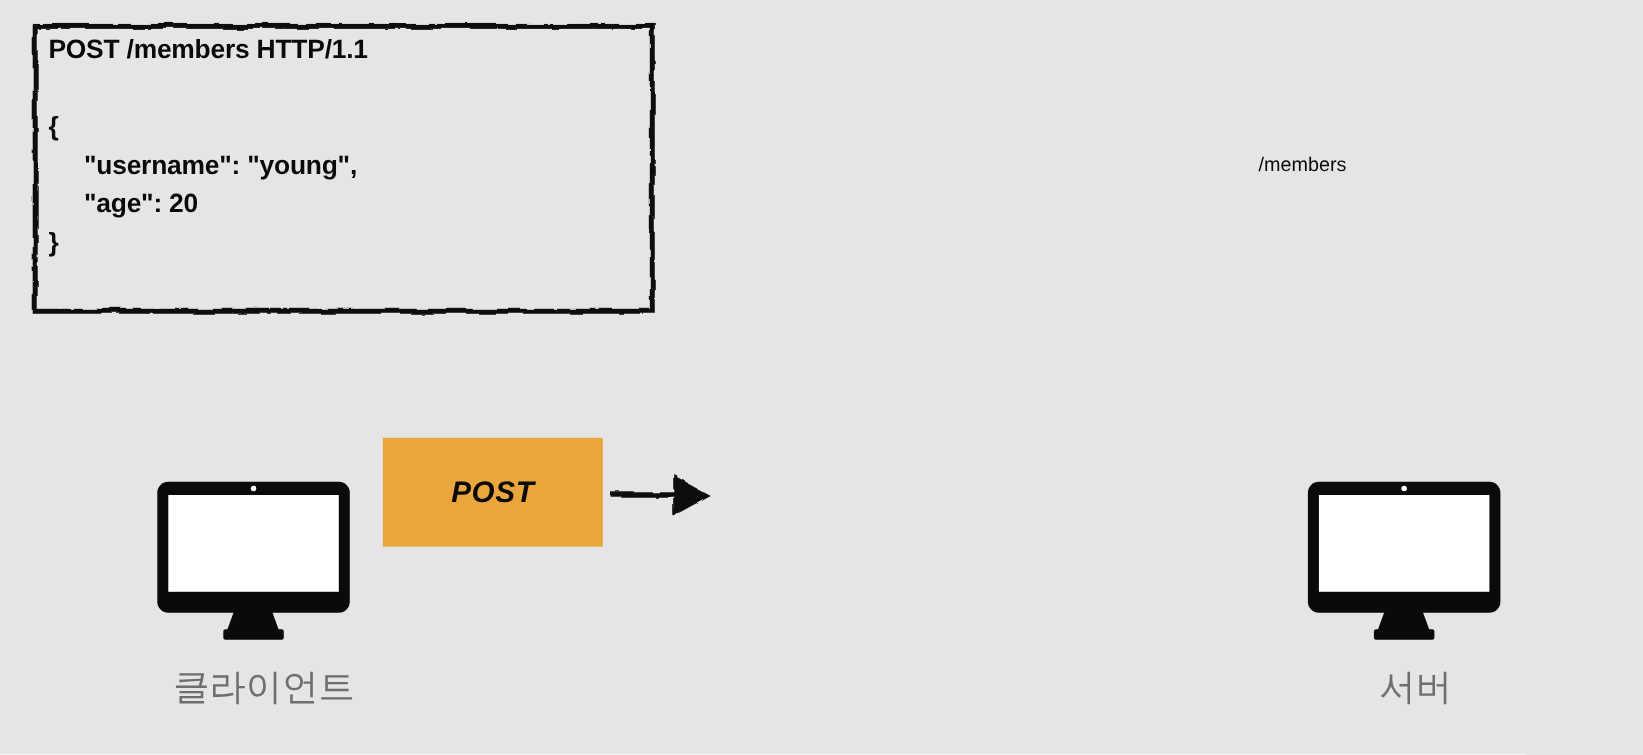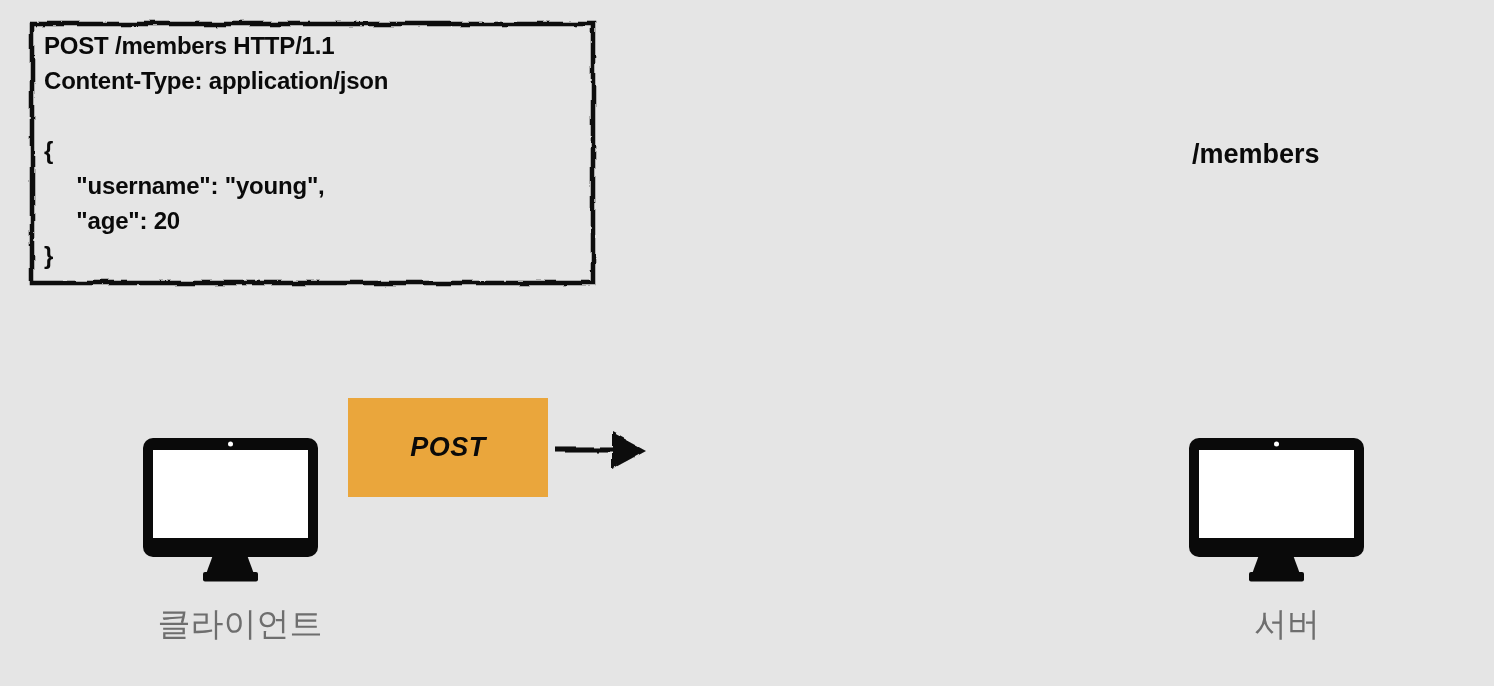--- a/index.html
+++ b/index.html
@@ -33,25 +33,25 @@
     font-weight: 700;
     line-height: 35px;
     letter-spacing: -0.2px;
   }
   .code-line {
     white-space: pre;
     min-height: 35px;
   }
   .endpoint-label {
     position: absolute;
-    left: 1192px;
+    left: 1144px;
     top: 139px;
     color: #0a0a0a;
-    font-size: 27px;
-    font-weight: 700;
+    font-size: 18px;
+    font-weight: 400;
   }
   .method-badge {
     position: absolute;
     left: 348px;
     top: 398px;
     width: 200px;
     height: 99px;
     display: flex;
     align-items: center;
     justify-content: center;
@@ -110,21 +110,20 @@
       <rect x="1189" y="438" width="175" height="119" rx="10" fill="#0a0a0a"></rect>
       <rect x="1199" y="450" width="155" height="88" fill="#ffffff"></rect>
       <circle cx="1276.5" cy="444" r="2.5" fill="#ffffff"></circle>
       <path d="M1259 555 L1293 555 L1300 574 L1252 574 Z" fill="#0a0a0a"></path>
       <rect x="1249" y="572" width="55" height="9.5" rx="2" fill="#0a0a0a"></rect>
     </g>
   </svg>
 
   <div class="code-block">
     <div class="code-line">POST /members HTTP/1.1</div>
-    <div class="code-line">Content-Type: application/json</div>
     <div class="code-line"></div>
     <div class="code-line">{</div>
     <div class="code-line">     "username": "young",</div>
     <div class="code-line">     "age": 20</div>
     <div class="code-line">}</div>
   </div>
 
   <div class="endpoint-label">/members</div>
 
   <div class="method-badge" id="method-badge" style="background: rgb(234, 166, 60); font-style: italic;">

